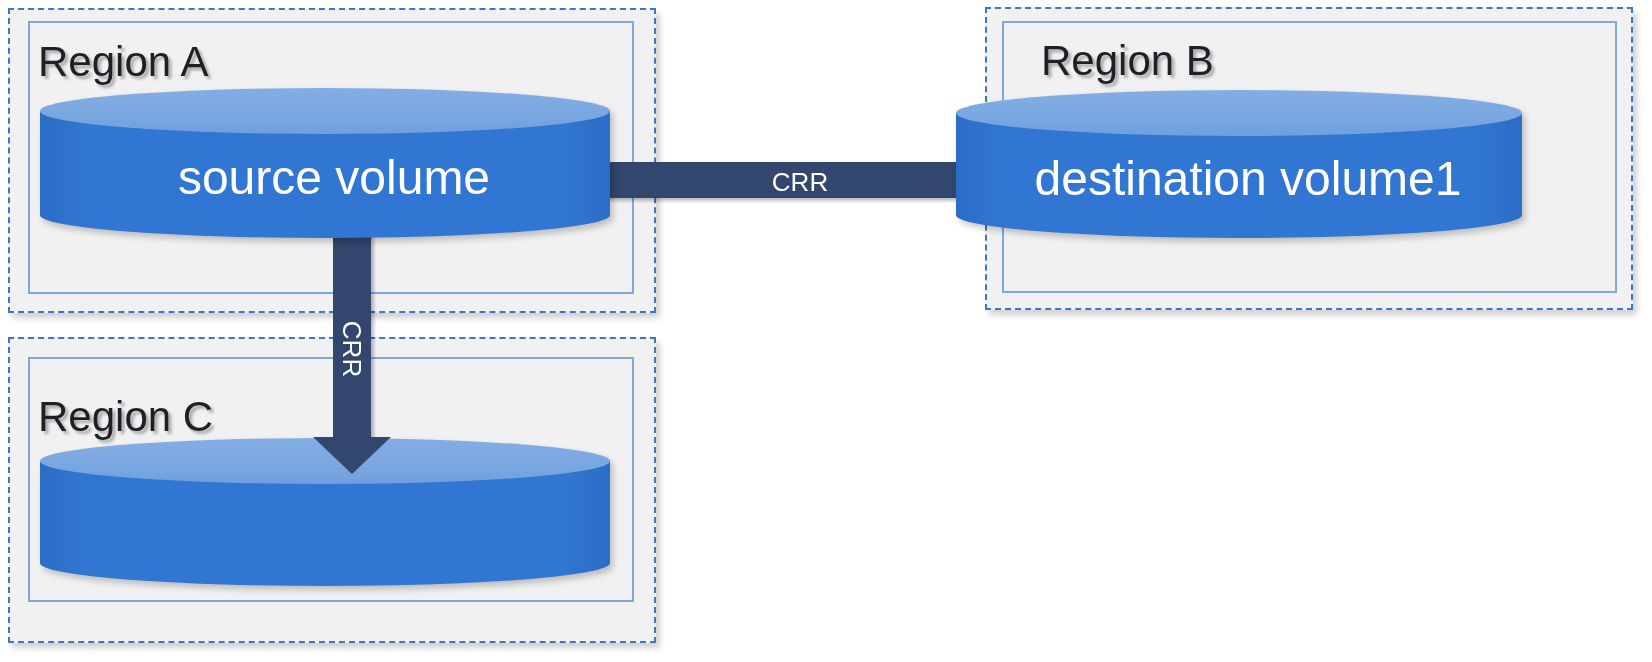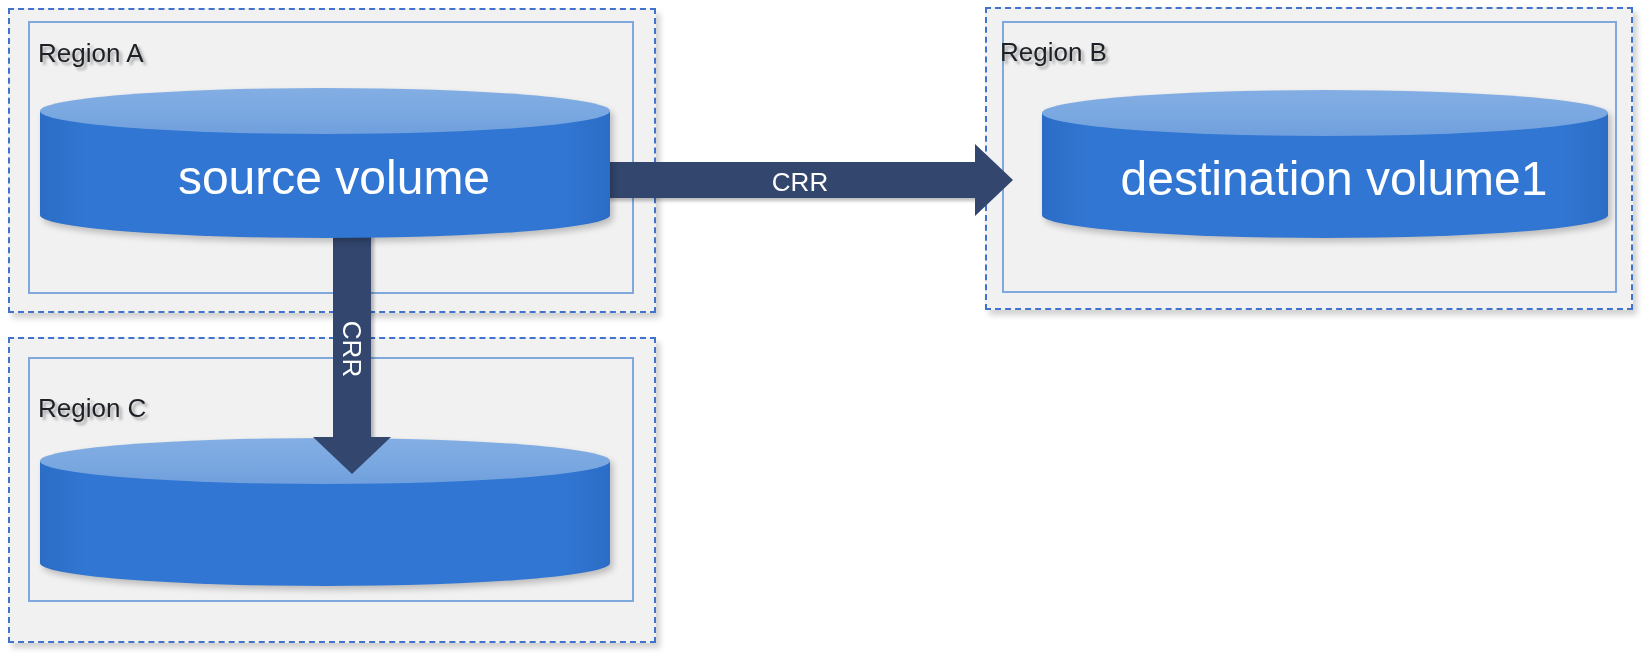--- a/index.html
+++ b/index.html
@@ -22,33 +22,33 @@
     z-index: 1;
   }
   .region-inner {
     position: absolute;
     border: 2px solid #7fa9dd;
     box-sizing: border-box;
     z-index: 1;
   }
   .region-label {
     position: absolute;
-    font-size: 26px;
+    font-size: 42px;
     color: #1d2026;
     text-shadow: 3px 3px 3px rgba(0,0,0,0.30);
     white-space: nowrap;
     z-index: 2;
   }
   #region-a       { left: 8px;    top: 8px;    width: 648px; height: 305px; }
   #region-a-inner { left: 28px;   top: 21px;   width: 606px; height: 273px; }
   #region-a-label { left: 38px;   top: 38px; }
 
   #region-b       { left: 985px;  top: 7px;    width: 648px; height: 303px; }
   #region-b-inner { left: 1002px; top: 21px;   width: 615px; height: 272px; }
-  #region-b-label { left: 1000px; top: 37px; }
+  #region-b-label { left: 1041px; top: 37px; }
 
   #region-c       { left: 8px;    top: 337px;  width: 648px; height: 306px; }
   #region-c-inner { left: 28px;   top: 357px;  width: 606px; height: 245px; }
   #region-c-label { left: 38px;   top: 393px; }
 
   
   .arrow-part {
     position: absolute;
     background: #32466e;
   }
@@ -98,21 +98,21 @@
     display: flex;
     align-items: center;
     justify-content: center;
     padding-top: 6px;
     font-size: 48px;
     color: #ffffff;
     white-space: nowrap;
     padding-left: 18px;
   }
   #cyl-source { left: 40px;   top: 88px;  width: 570px; height: 150px; }
-  #cyl-dest1  { left: 1042px; top: 90px;  width: 566px; height: 148px; }
+  #cyl-dest1  { left: 956px; top: 90px;  width: 566px; height: 148px; }
   #cyl-dest2  { left: 40px;   top: 438px; width: 570px; height: 148px; }
 </style>
 </head>
 <body>
 
 <div id="stage">
 
   <div class="region" id="region-a"></div>
   <div class="region-inner" id="region-a-inner"></div>
   <div class="region-label" id="region-a-label">Region A</div>

